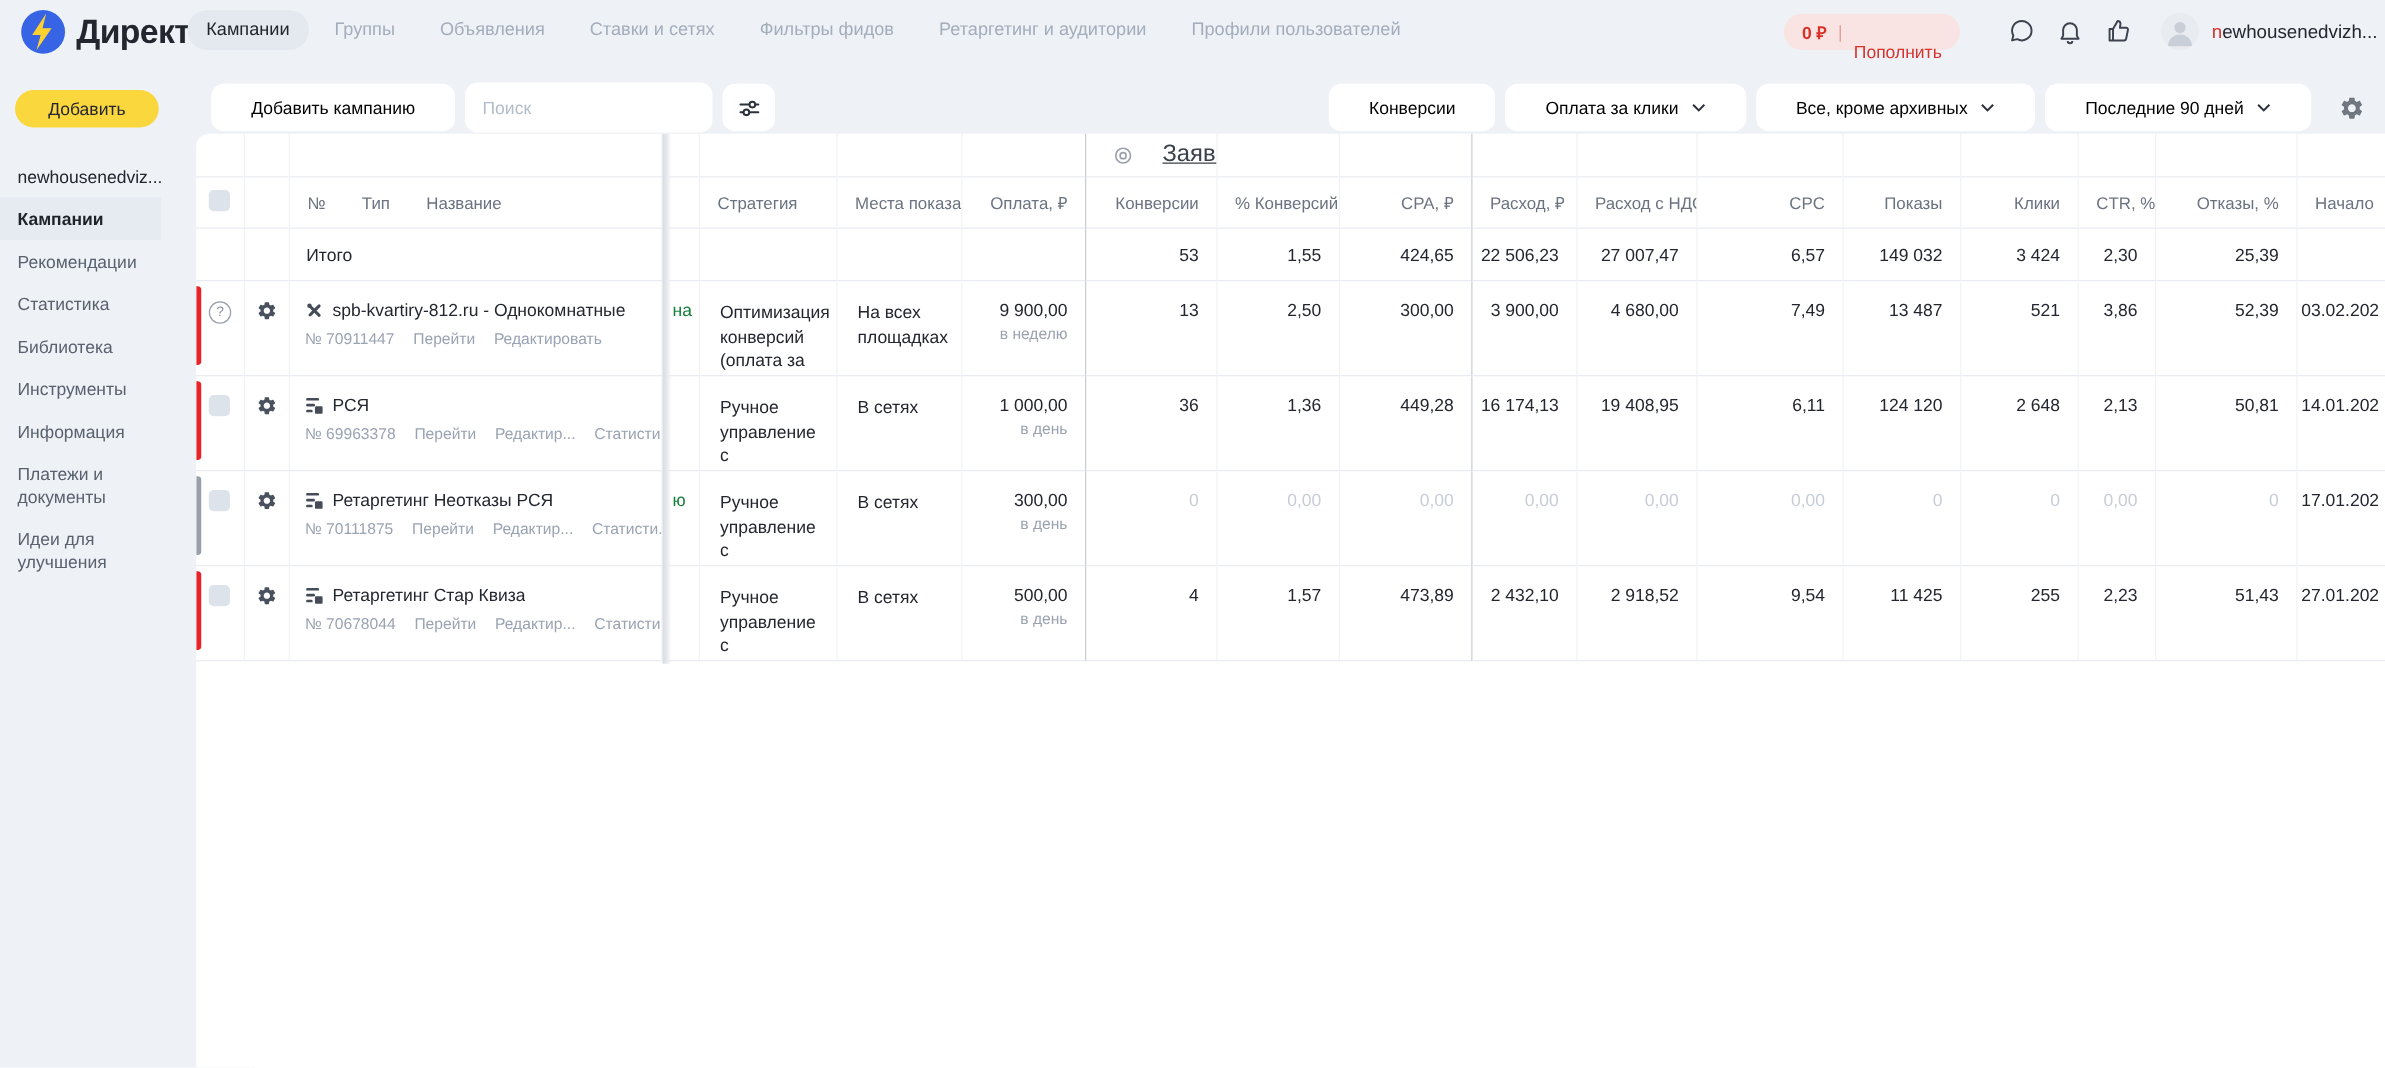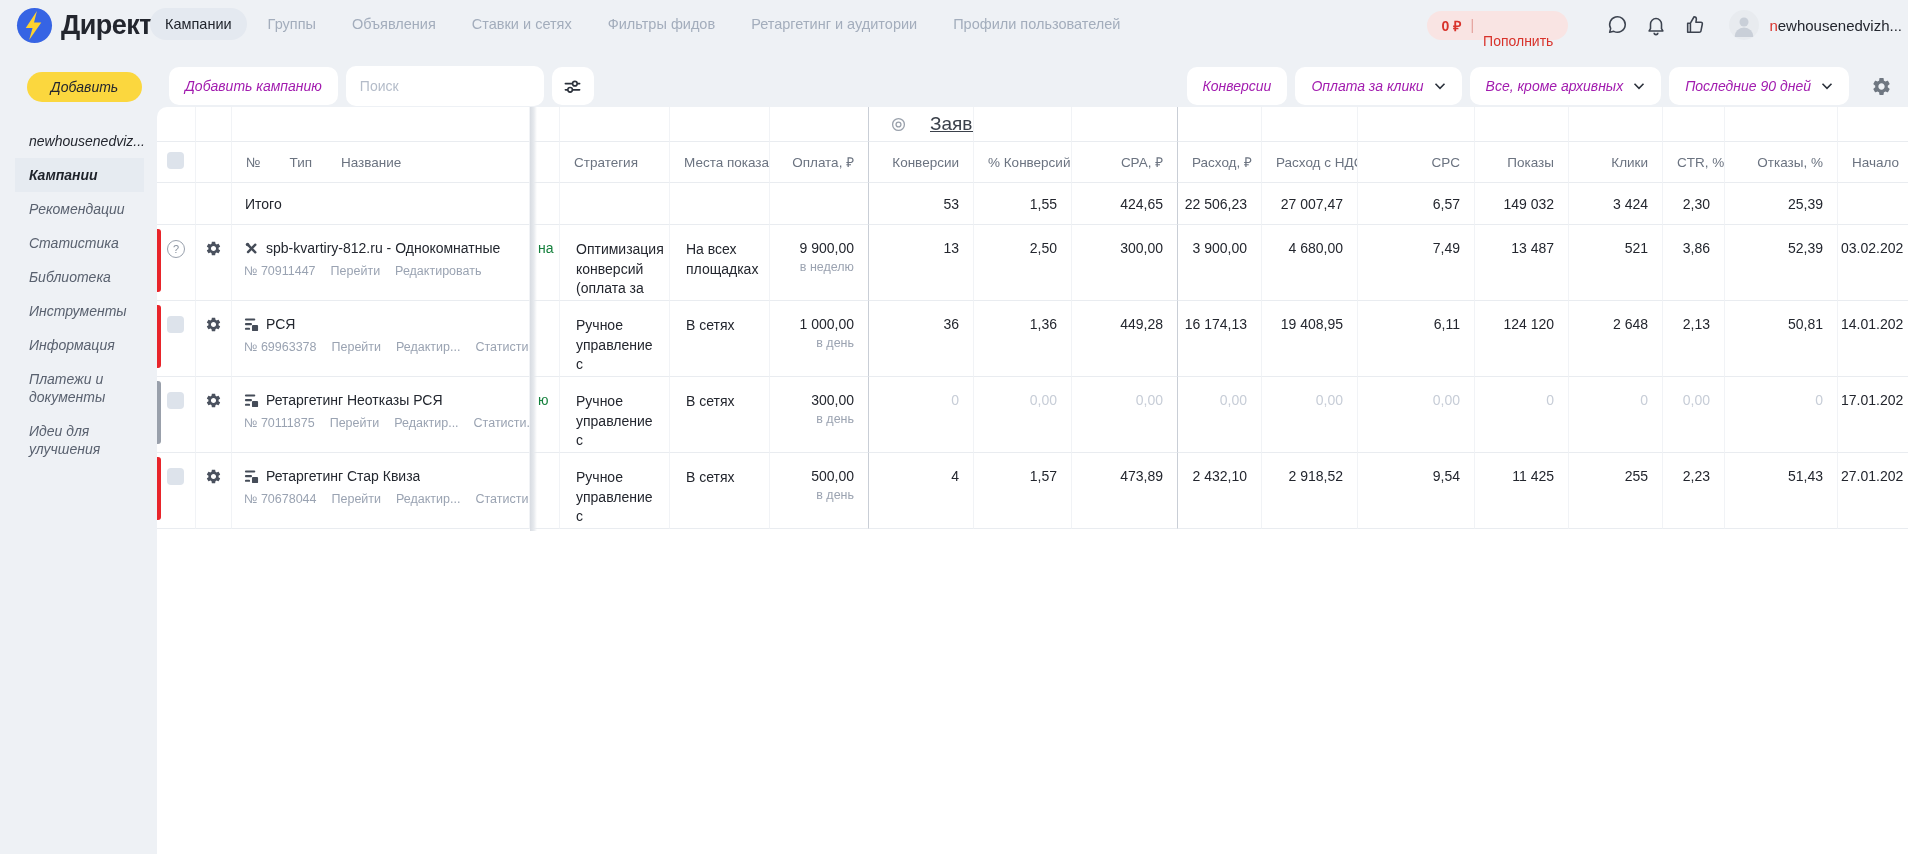--- a/index.html
+++ b/index.html
@@ -21,30 +21,30 @@
   .top-right{position:absolute;right:4px;top:10px;display:flex;align-items:center;}
   .balance-pill{display:flex;align-items:center;gap:9px;background:#f9e4e3;border-radius:16px;height:29px;padding:0 15px;margin-right:38px;cursor:pointer;}
   .balance-pill .bal{color:#d8322b;font-size:14px;font-weight:700;}
   .balance-pill .div{color:#e4a09b;font-size:14px;}
   .balance-pill .topup{color:#d8322b;font-size:14px;margin-top:32px;}
   .top-ico{width:22px;height:22px;margin-right:17px;cursor:pointer;}
   .avatar{margin-left:6px;margin-right:10px;cursor:pointer;}
   .username{font-size:15px;color:#23262e;white-space:nowrap;cursor:pointer;margin-right:2px;}
   .username .first{color:#d8322b;}
   
-  .sidebar{position:absolute;top:52px;left:15px;width:129px;bottom:0;font-style:italic;}
+  .sidebar{position:absolute;top:52px;left:0;width:129px;bottom:0;}
   .add-btn{margin:20px 0 22px 12px;width:115px;height:30px;background:#fbd73e;border-radius:15px;
     display:flex;align-items:center;justify-content:center;font-size:14px;color:#23262e;cursor:pointer;}
   .side-item{padding:8px 14px;font-size:14px;color:#59616f;line-height:18px;cursor:pointer;}
   .side-item.account{color:#23262e;}
   .side-item.active{background:#e6ebf1;color:#1e222a;font-weight:700;}
   
   .toolbar{position:absolute;left:169px;top:67px;right:16px;height:38px;display:flex;align-items:center;}
   .tb-btn{background:#fff;border-radius:10px;height:38px;display:flex;align-items:center;gap:10px;
-    padding:0 16px;font-size:14px;color:#a21caf;cursor:pointer;white-space:nowrap;font-style:italic;}
+    padding:0 32px;font-size:14px;color:#000000;cursor:pointer;white-space:nowrap;}
   .tb-search{background:#fff;border-radius:10px;height:40px;width:198px;margin-left:8px;display:flex;align-items:center;}
   .tb-search input{border:none;outline:none;background:transparent;font-family:"Liberation Sans",sans-serif;
     font-size:14px;padding:0 14px;width:100%;color:#23262e;}
   .tb-search input::placeholder{color:#b4bcc9;}
   .tb-filter{background:#fff;border-radius:10px;height:38px;width:42px;margin-left:8px;display:flex;align-items:center;justify-content:center;cursor:pointer;}
   .spacer{flex:1;}
   .right-group{display:flex;align-items:center;gap:8px;}
   .gear-plain{margin-left:14px;cursor:pointer;}
   
   .content-bg{position:absolute;left:157px;top:107px;right:0;bottom:0;background:#fff;border-top-left-radius:10px;}

